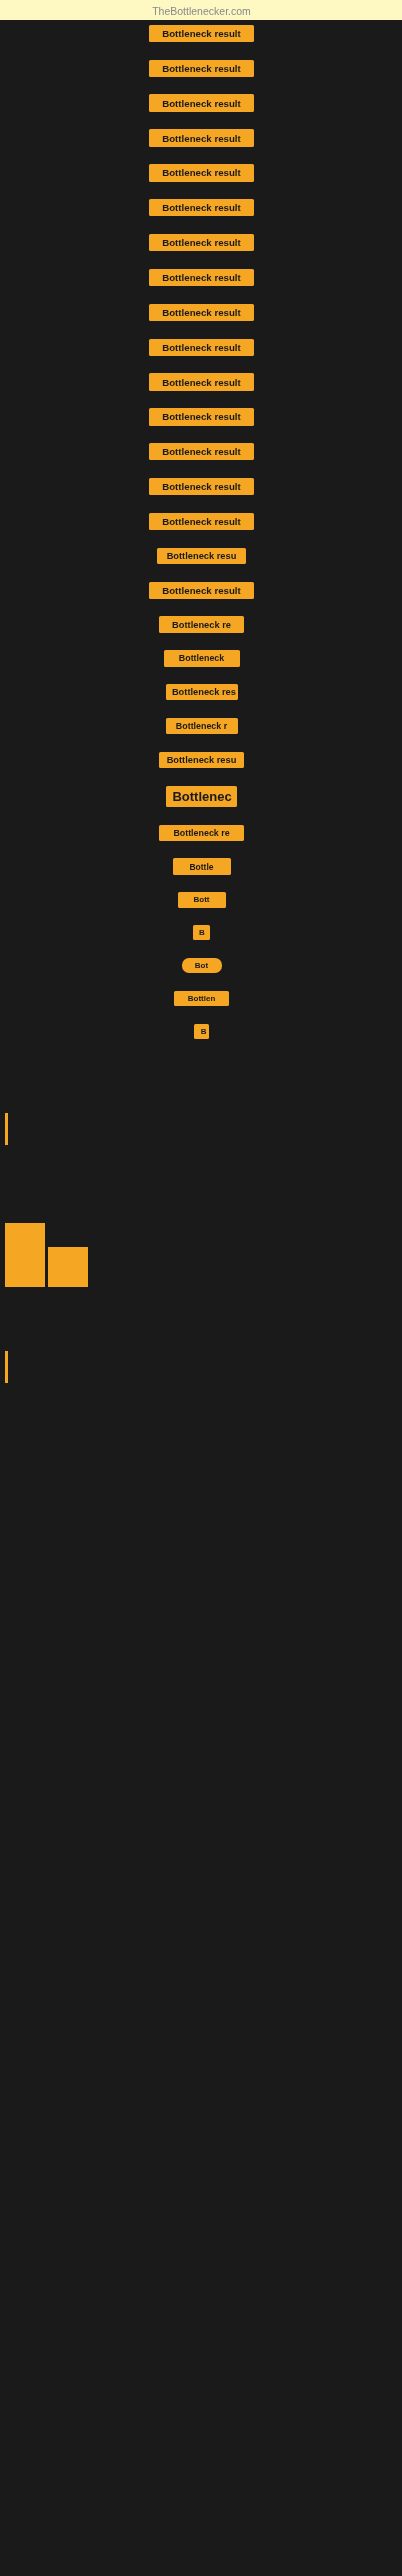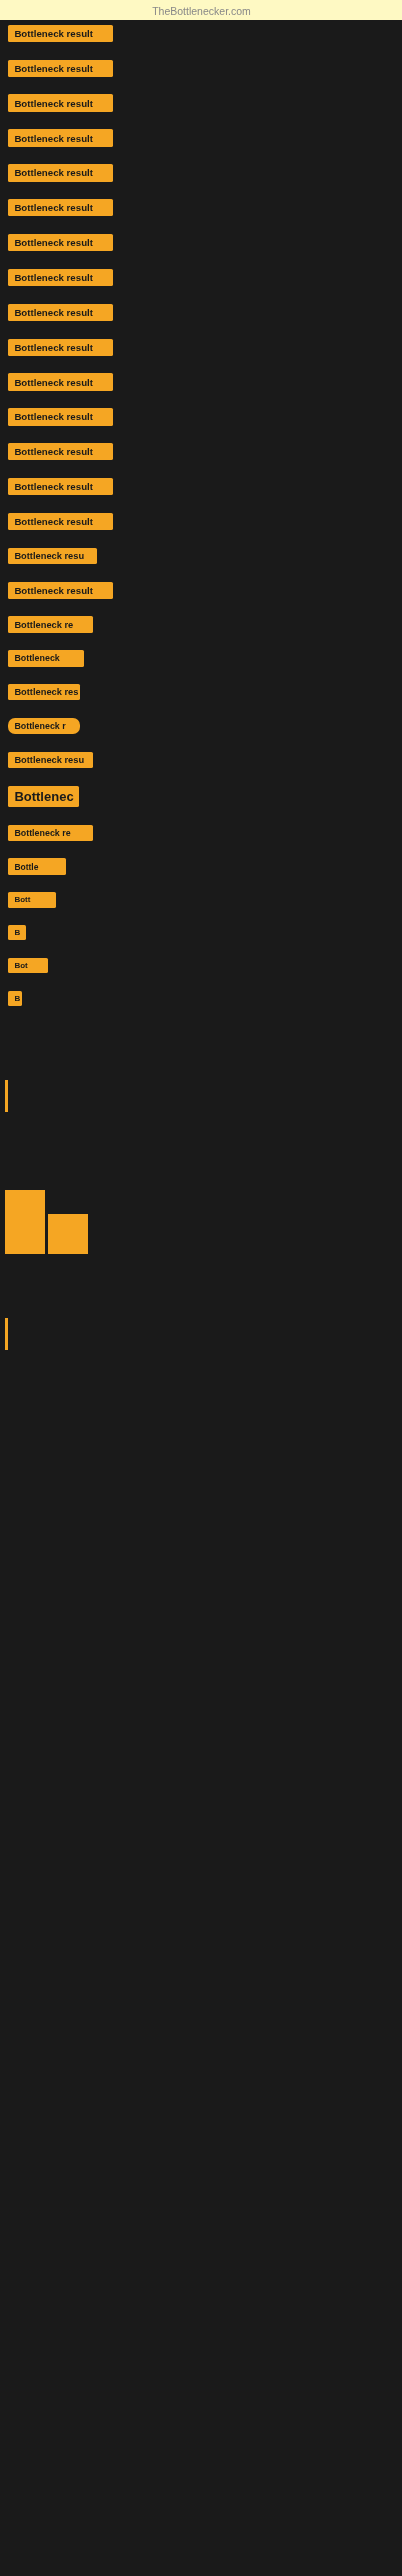--- a/index.html
+++ b/index.html
@@ -36,20 +36,21 @@
       font-size: 9.7px;
       font-weight: bold;
       padding: 3.2px 6.4px;
       border-radius: 1.6px;
       white-space: nowrap;
       overflow: hidden;
     }
 
     .items-container {
       padding: 3.2px 4.8px;
+      text-align: center;
     }
 
     
     .item-0  .bottleneck-label { width: 105px; }
     .item-1  .bottleneck-label { width: 105px; }
     .item-2  .bottleneck-label { width: 105px; }
     .item-3  .bottleneck-label { width: 105px; }
     .item-4  .bottleneck-label { width: 105px; }
     .item-5  .bottleneck-label { width: 105px; }
     .item-6  .bottleneck-label { width: 105px; }
@@ -59,28 +60,28 @@
     .item-10 .bottleneck-label { width: 105px; }
     .item-11 .bottleneck-label { width: 105px; }
     .item-12 .bottleneck-label { width: 105px; }
     .item-13 .bottleneck-label { width: 105px; }
     .item-14 .bottleneck-label { width: 105px; }
     .item-15 .bottleneck-label { width: 89px; font-size: 9.3px; }
     .item-16 .bottleneck-label { width: 105px; }
     .item-17 .bottleneck-label { width: 85px; font-size: 9.3px; }
     .item-18 .bottleneck-label { width: 76px; font-size: 8.9px; }
     .item-19 .bottleneck-label { width: 72px; font-size: 9.3px; }
-    .item-20 .bottleneck-label { width: 72px; font-size: 8.9px; border-radius: 7px; }
+    .item-20 .bottleneck-label { width: 72px; font-size: 8.9px; }
     .item-21 .bottleneck-label { width: 85px; font-size: 9.3px; }
     .item-22 .bottleneck-label { width: 71px; font-size: 13px; }
     .item-23 .bottleneck-label { width: 85px; font-size: 8.9px; }
     .item-24 .bottleneck-label { width: 58px; font-size: 8.5px; }
     .item-25 .bottleneck-label { width: 48px; font-size: 8px; }
     .item-26 .bottleneck-label { width: 17.7px; font-size: 8px; overflow: hidden; }
-    .item-27 .bottleneck-label { width: 40px; font-size: 8px; }
+    .item-27 .bottleneck-label { width: 40px; font-size: 8px; border-radius: 7px; }
     .item-28 .bottleneck-label { width: 55px; font-size: 8px; }
     .item-29 .bottleneck-label { width: 14.5px; font-size: 8px; overflow: hidden; }
 
     
     .bottleneck-item {
       margin-bottom: 11.3px;
     }
 
     .spacer-large {
       height: 48px;
@@ -133,20 +134,21 @@
     <div class="bottleneck-item item-18"><div class="bottleneck-label">Bottleneck</div></div>
     <div class="bottleneck-item item-19"><div class="bottleneck-label">Bottleneck res</div></div>
     <div class="bottleneck-item item-20"><div class="bottleneck-label">Bottleneck r</div></div>
     <div class="bottleneck-item item-21"><div class="bottleneck-label">Bottleneck resu</div></div>
     <div class="bottleneck-item item-22"><div class="bottleneck-label">Bottlenec</div></div>
     <div class="bottleneck-item item-23"><div class="bottleneck-label">Bottleneck re</div></div>
     <div class="bottleneck-item item-24"><div class="bottleneck-label">Bottle</div></div>
     <div class="bottleneck-item item-25"><div class="bottleneck-label">Bott</div></div>
     <div class="bottleneck-item item-26"><div class="bottleneck-label">B</div></div>
     <div class="bottleneck-item item-27"><div class="bottleneck-label">Bot</div></div>
+    <div class="bottleneck-item item-28"><div class="bottleneck-label">Bottlen</div></div>
     <div class="bottleneck-item item-29"><div class="bottleneck-label">B</div></div>
   </div>
 
 <div class="spacer-large"></div>
 
 <div class="bottom-bar"></div>
 
 <div class="spacer-large"></div>
 <div class="spacer-medium"></div>
 

